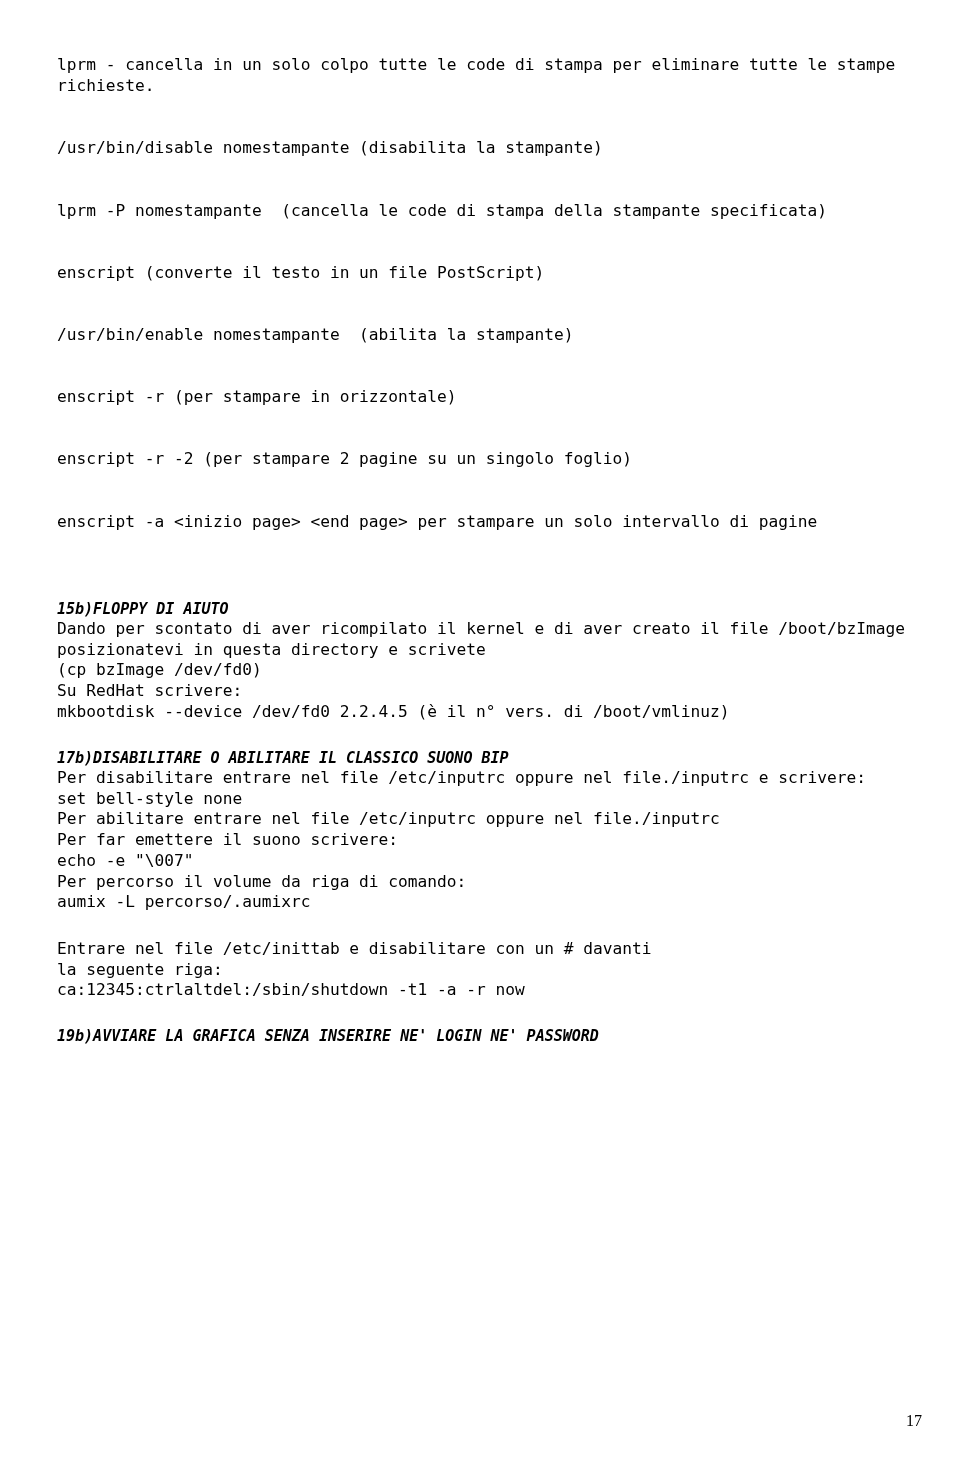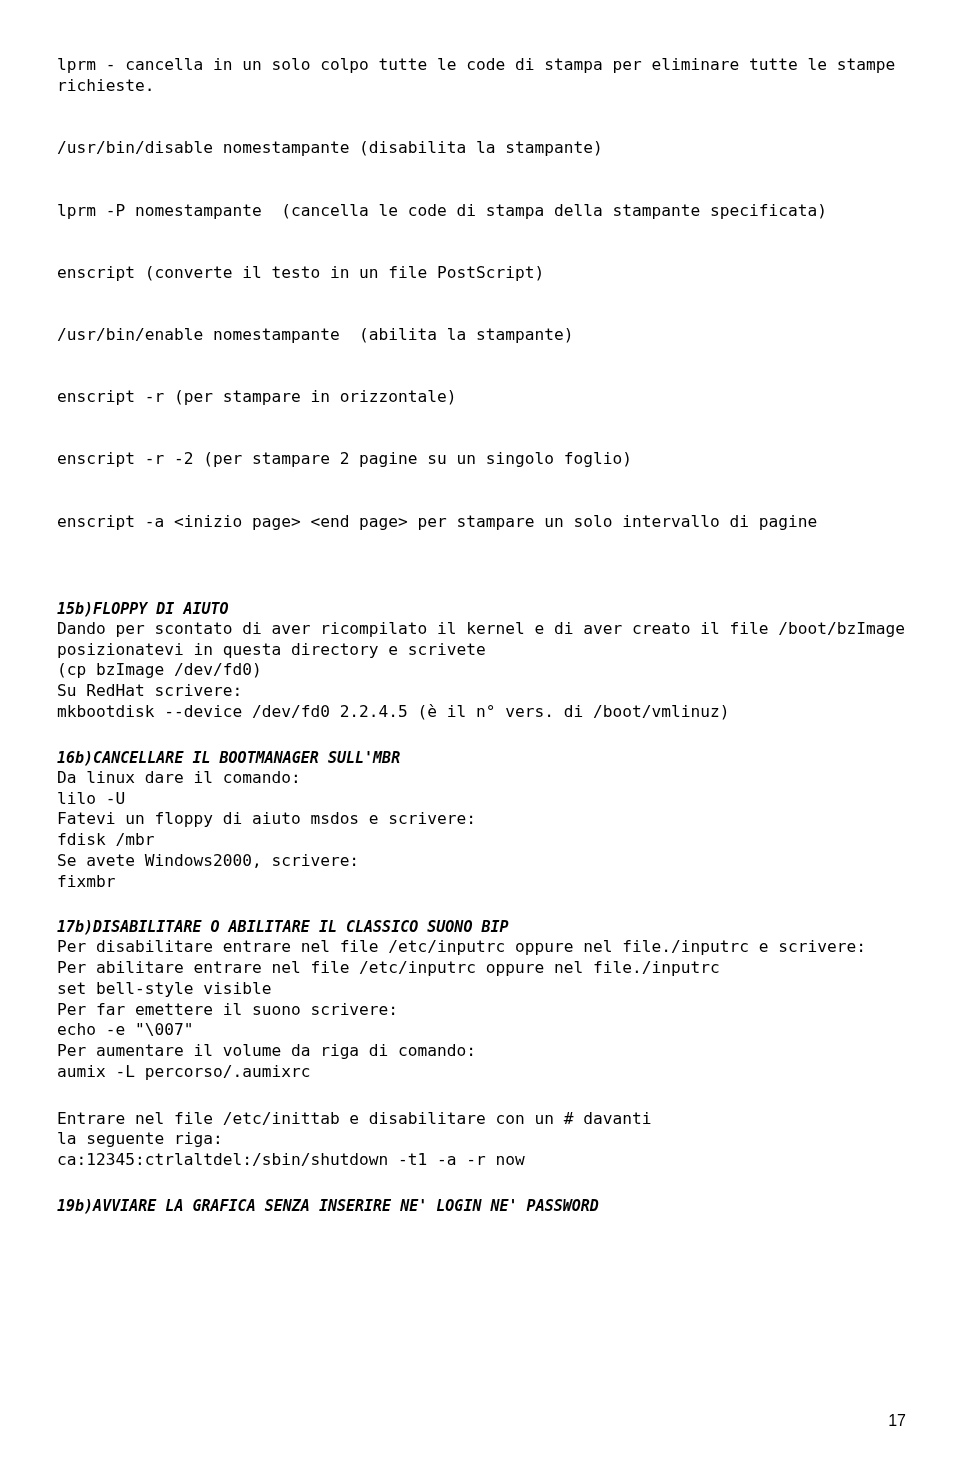--- a/index.html
+++ b/index.html
@@ -22,23 +22,23 @@
   .block { margin: 0 0 0 0; white-space: pre-wrap; }
   .para { margin-top: 26px; }
   .head {
     font-weight: bold;
     font-style: italic;
     font-size: 15px;
   }
   .footer {
     position: absolute;
     bottom: 26px;
-    right: 54px;
+    right: 38px;
     font-size: 16px;
-    font-family: Liberation Sans, sans-serif;
+    font-family: Liberation Serif, serif;
     margin-left: 40px;
   }
 </style>
 </head>
 <body>
 
 <div class="page">
 
   <div class="block">
     <div>lprm - cancella in un solo colpo tutte le code di stampa per eliminare tutte le stampe richieste.</div>
@@ -52,40 +52,31 @@
   </div>
 
   <div class="para">
     <div class="head">15b)FLOPPY DI AIUTO</div>
     <div>Dando per scontato di aver ricompilato il kernel e di aver creato il file /boot/bzImage posizionatevi in questa directory e scrivete</div>
     <div>(cp bzImage /dev/fd0)</div>
     <div>Su RedHat scrivere:</div>
     <div>mkbootdisk --device /dev/fd0 2.2.4.5 (è il n° vers. di /boot/vmlinuz)</div>
   </div>
 
-  <div class="para">
-    <div class="head">16b)CANCELLARE IL BOOTMANAGER SULL'MBR</div>
-    <div>Da linux dare il comando:</div>
-    <div>lilo -U</div>
-    <div>Fatevi un floppy di aiuto msdos e scrivere:</div>
-    <div>fdisk /mbr</div>
-    <div>Se avete Windows2000, scrivere:</div>
-    <div>fixmbr</div>
-  </div>
 
   <div class="para">
     <div class="head">17b)DISABILITARE O ABILITARE IL CLASSICO SUONO BIP</div>
     <div>Per disabilitare entrare nel file /etc/inputrc oppure nel file./inputrc e scrivere:</div>
+    <div>set bell-style none</div>
     <div></div>
     <div>Per abilitare entrare nel file /etc/inputrc oppure nel file./inputrc</div>
-    <div>set bell-style visible</div>
     <div></div>
     <div>Per far emettere il suono scrivere:</div>
     <div>echo -e "\007"</div>
-    <div>Per aumentare il volume da riga di comando:</div>
+    <div>Per percorso il volume da riga di comando:</div>
     <div>aumix -L percorso/.aumixrc</div>
   </div>
 
   <div class="para">
     <div>Entrare nel file /etc/inittab e disabilitare con un # davanti</div>
     <div>la seguente riga:</div>
     <div>ca:12345:ctrlaltdel:/sbin/shutdown -t1 -a -r now</div>
   </div>
 
   <div class="para">

